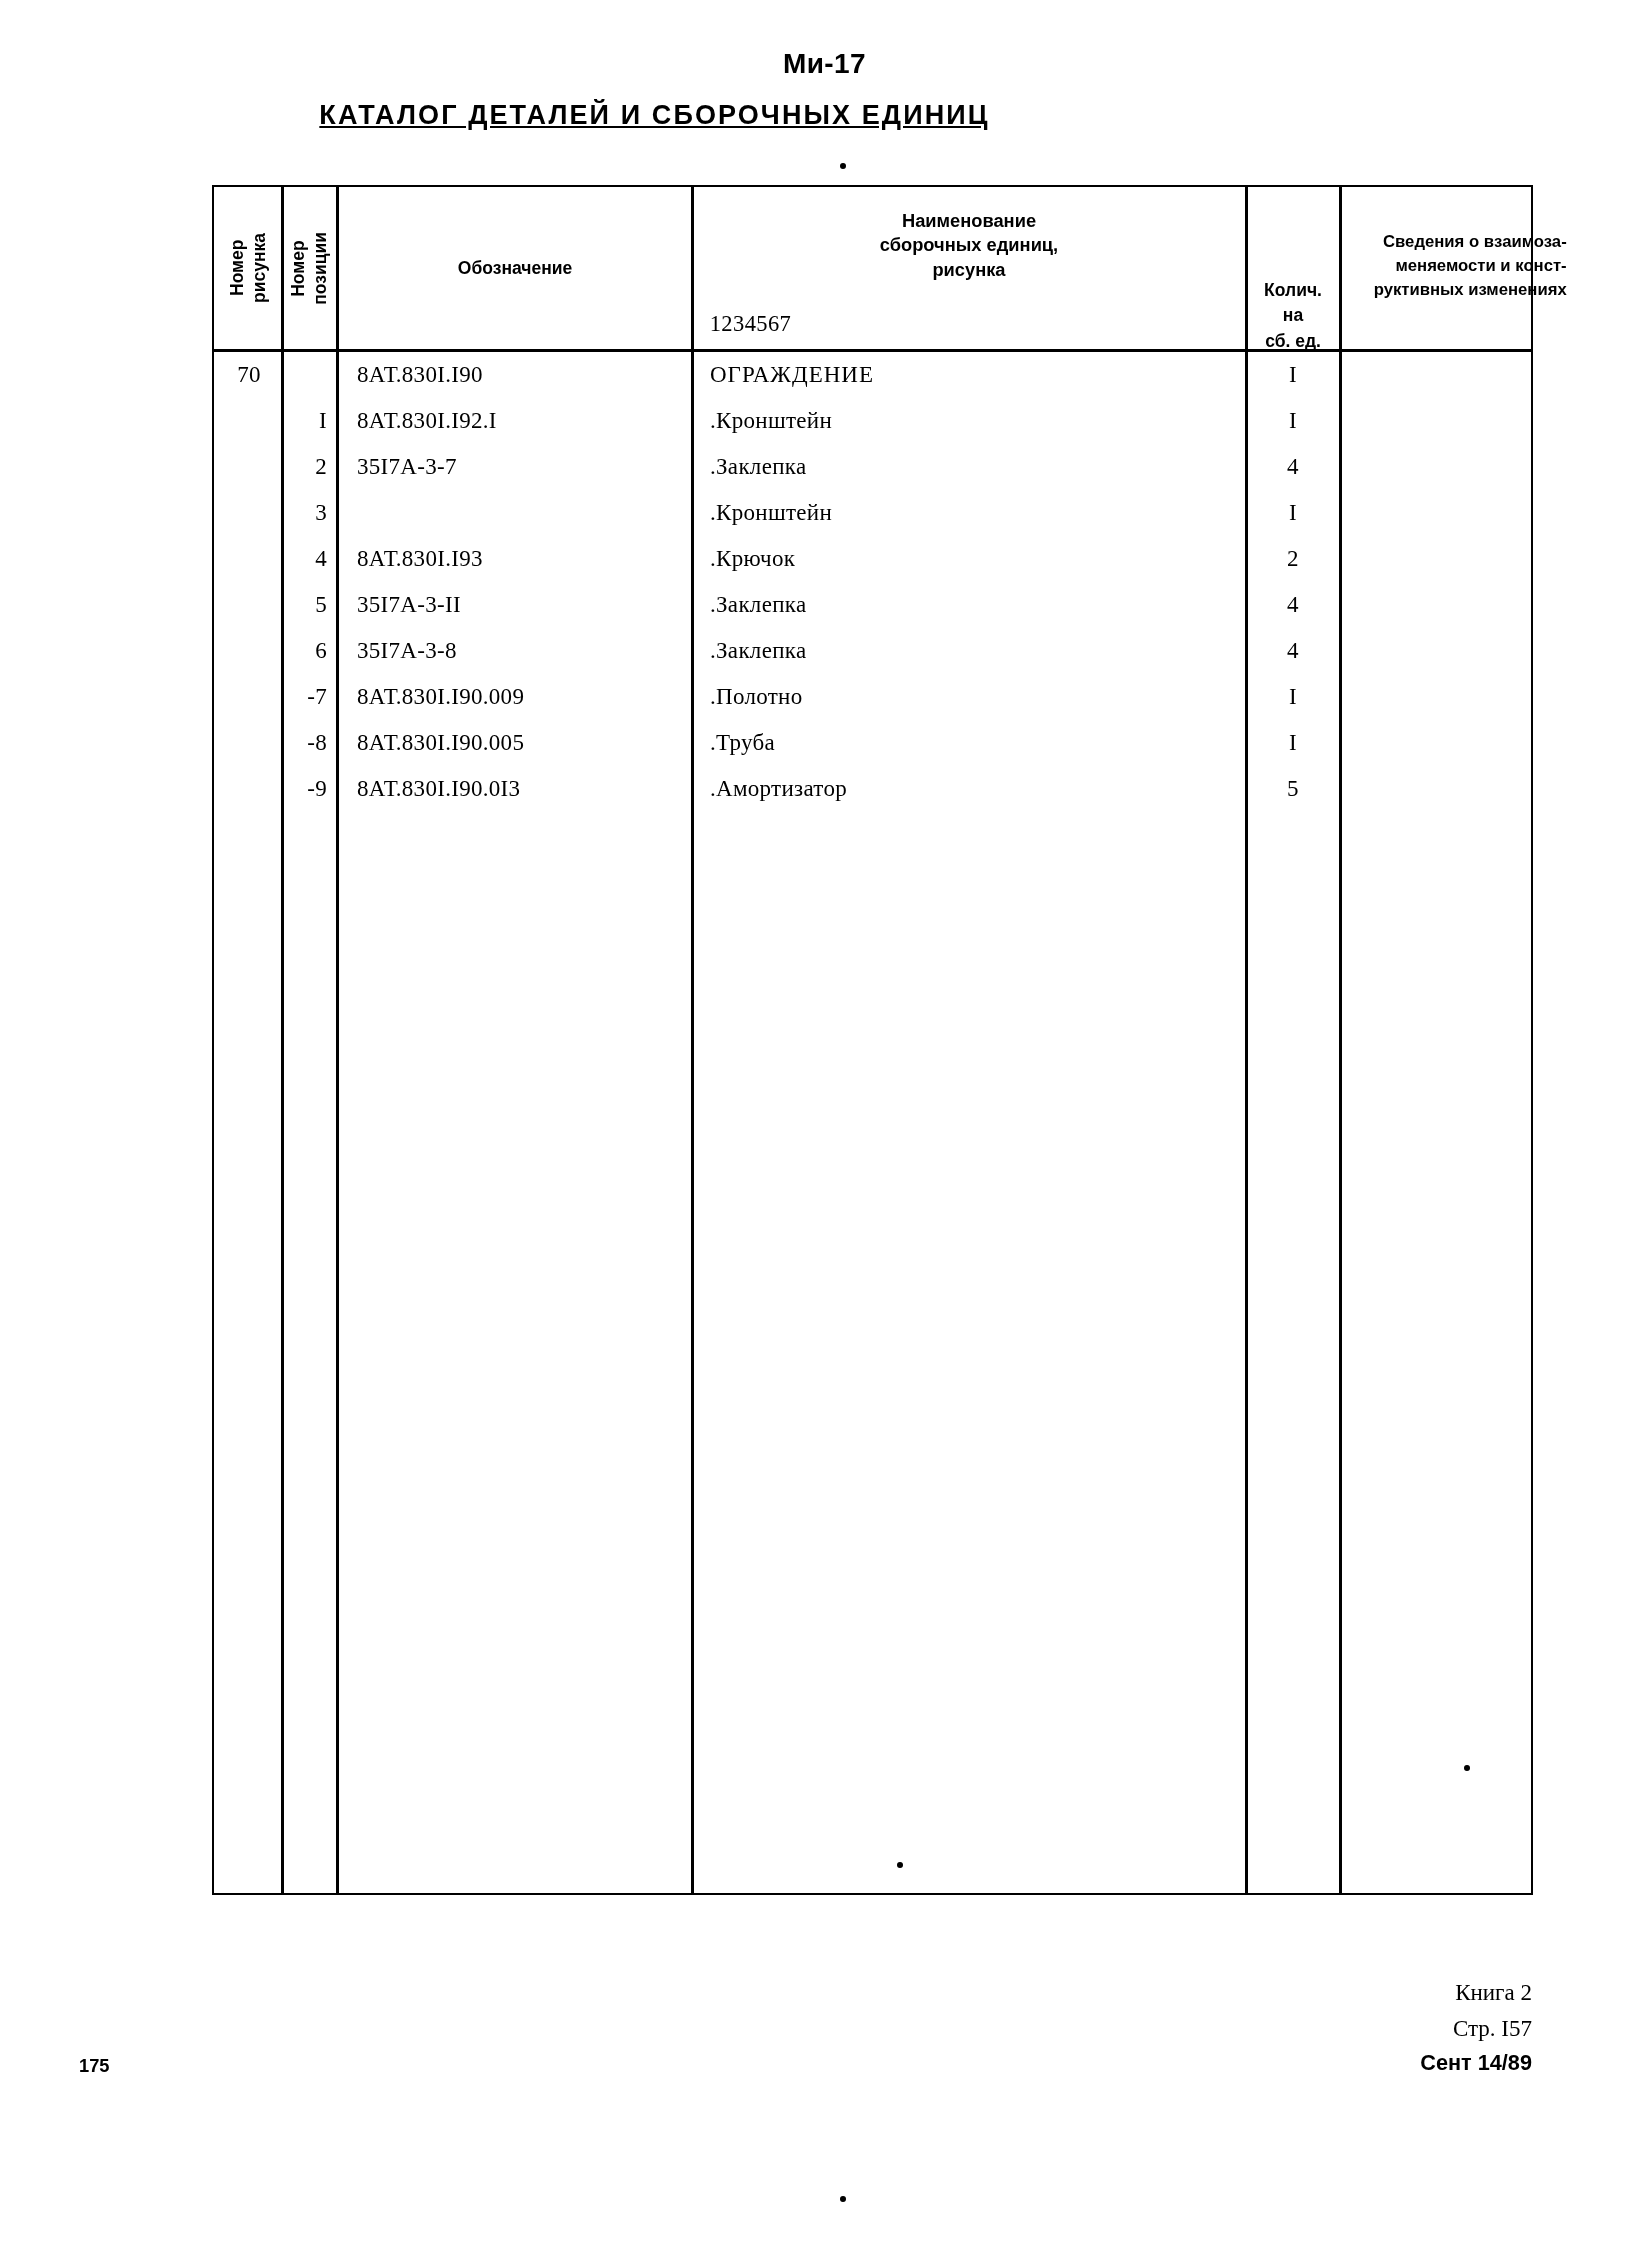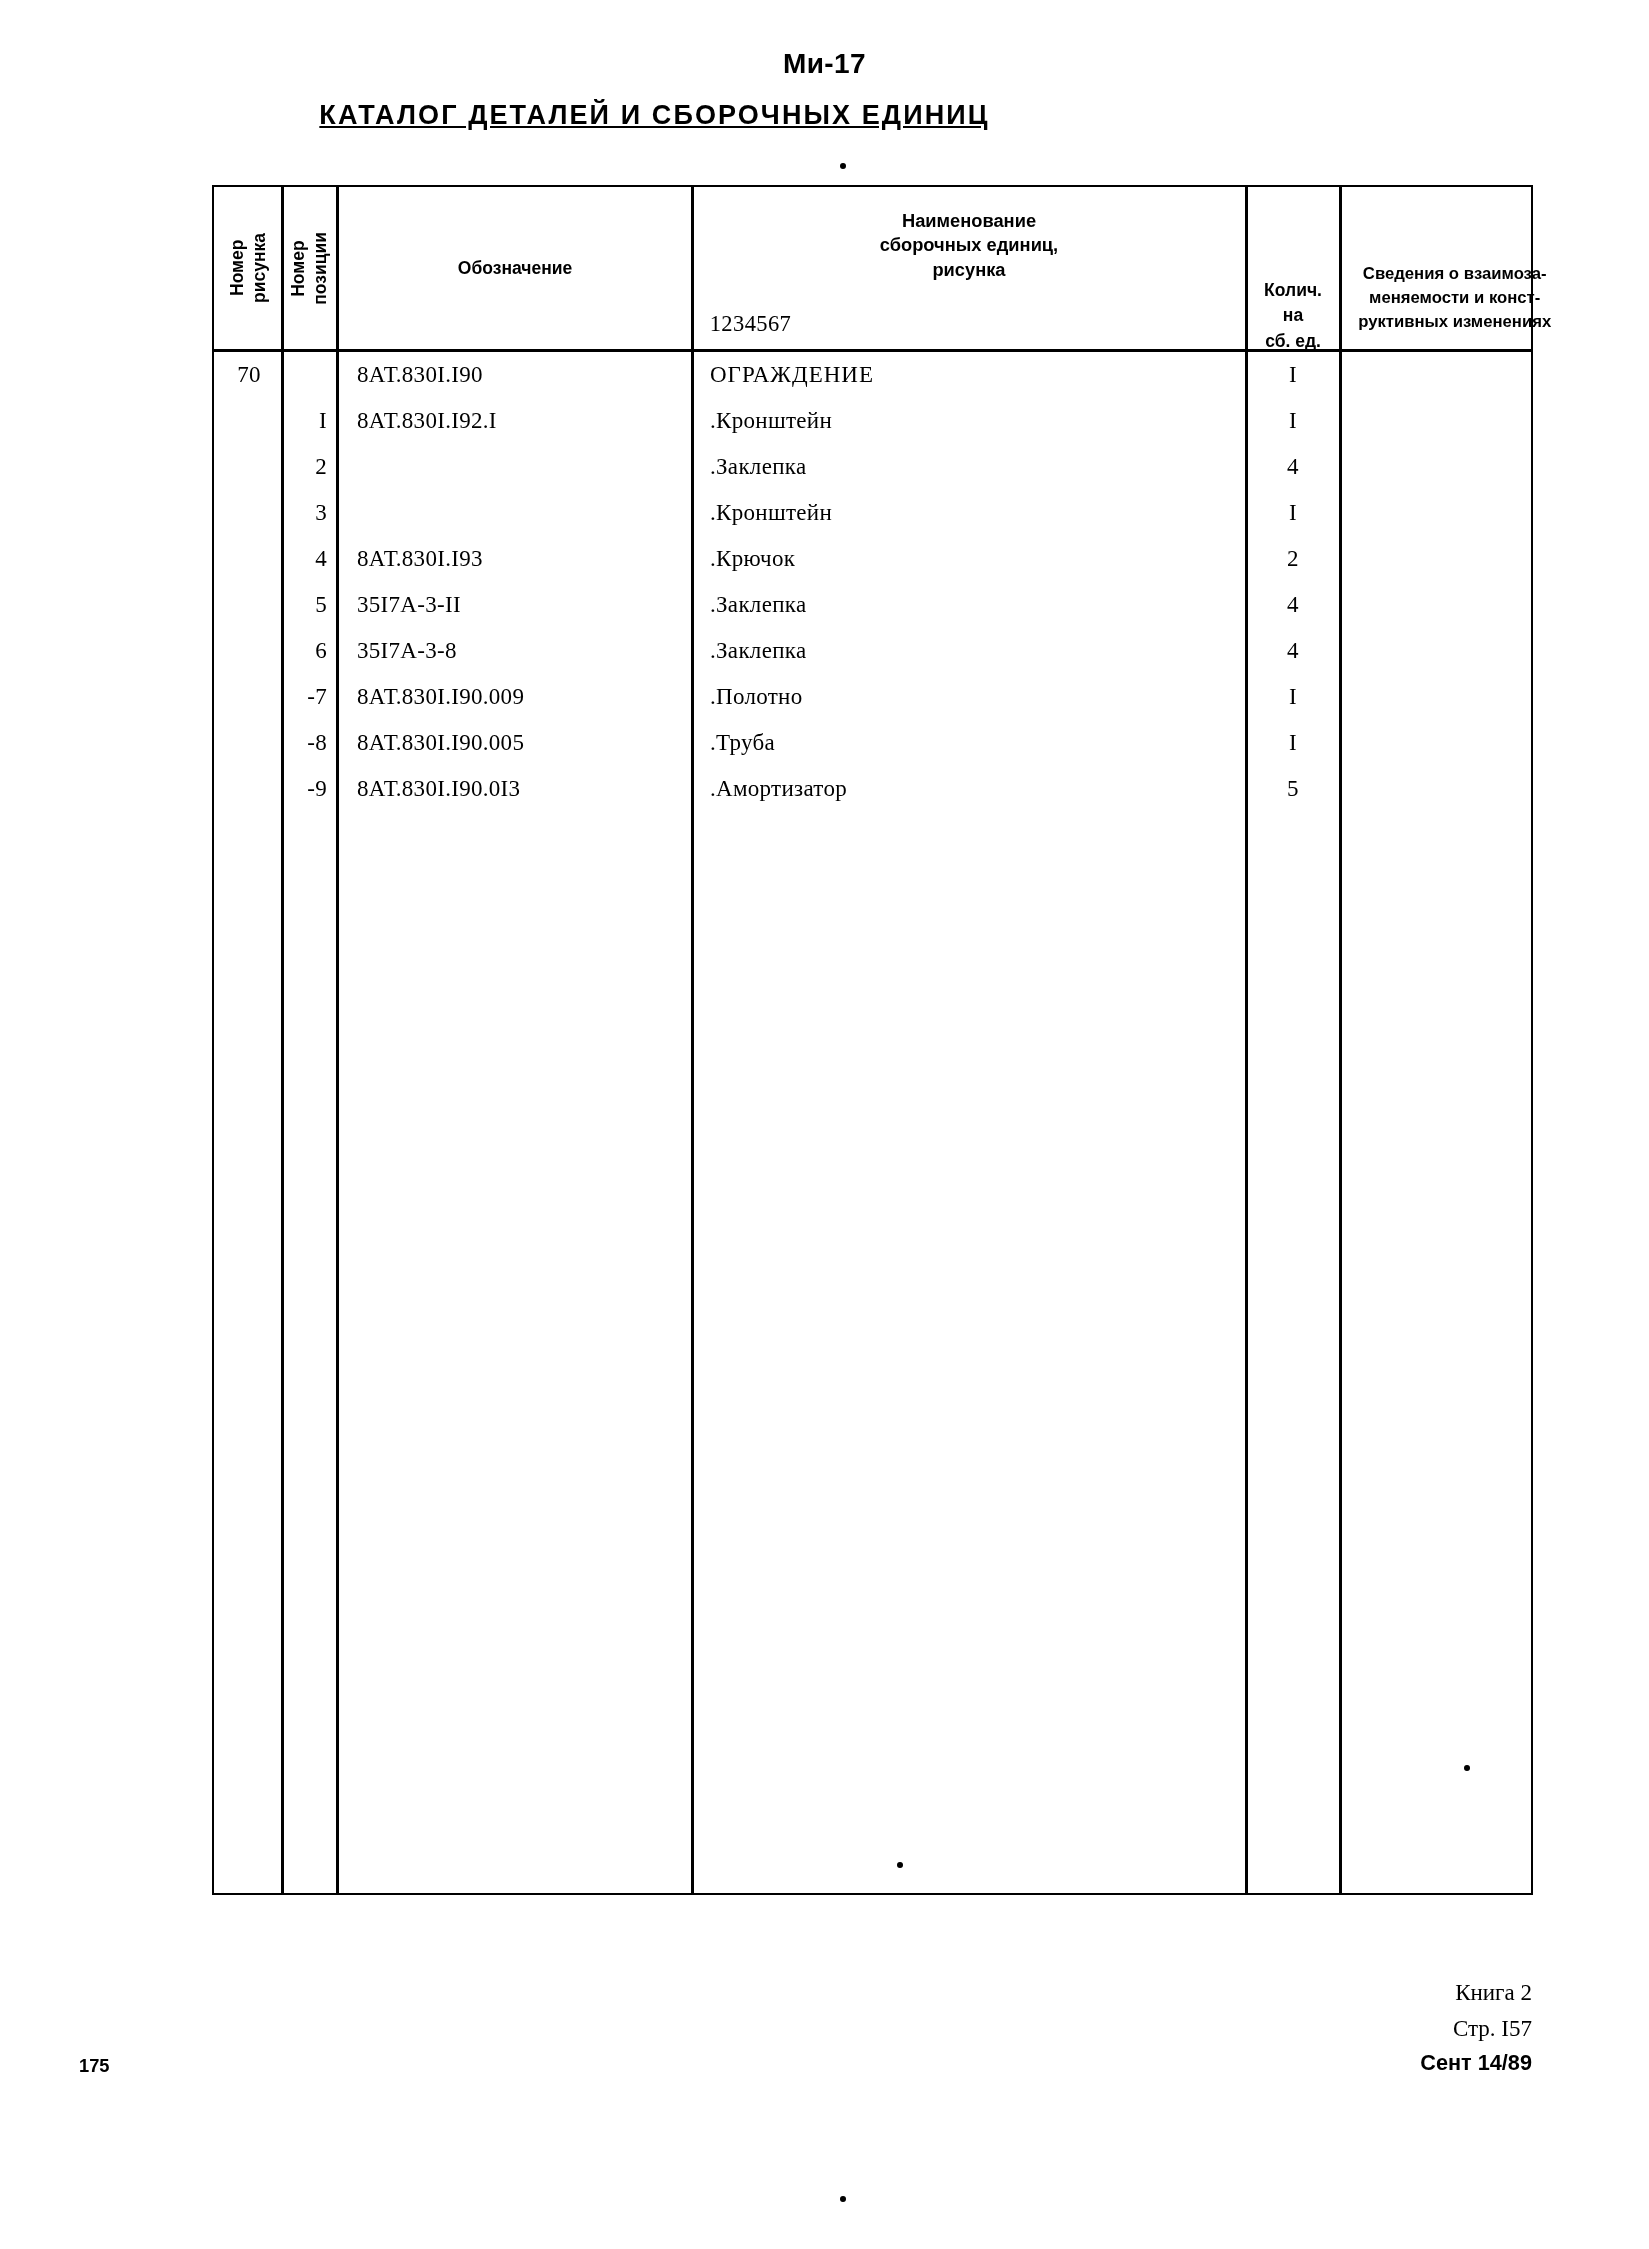--- a/index.html
+++ b/index.html
@@ -182,25 +182,24 @@
     font-size: 17.5px;
     font-weight: bold;
     line-height: 1.45;
     margin-top: 48px;
   }
   .hdr-notes .notes-stack {
     position: absolute;
     left: 1.7px;
     top: 43px;
     width: 224px;
-    text-align: center;
+    text-align: right;
     font-size: 16.7px;
     font-weight: bold;
     line-height: 1.45;
-    margin-top: 32px;
   }
 
   
   .rows {
     position: absolute;
     left: 0;
     top: 165px;
     width: 100%;
   }
   .row {
@@ -332,20 +331,21 @@
           <div class="cell c-fig"></div>
           <div class="cell c-pos">I</div>
           <div class="cell c-des">8АТ.830I.I92.I</div>
           <div class="cell c-name">.Кронштейн</div>
           <div class="cell c-qty">I</div>
           <div class="cell c-note"></div>
         </div>
         <div class="row">
           <div class="cell c-fig"></div>
           <div class="cell c-pos">2</div>
+          <div class="cell c-des">35I7А-3-7</div>
           <div class="cell c-name">.Заклепка</div>
           <div class="cell c-qty">4</div>
           <div class="cell c-note"></div>
         </div>
         <div class="row">
           <div class="cell c-fig"></div>
           <div class="cell c-pos">3</div>
           <div class="cell c-name">.Кронштейн</div>
           <div class="cell c-qty">I</div>
           <div class="cell c-note"></div>

